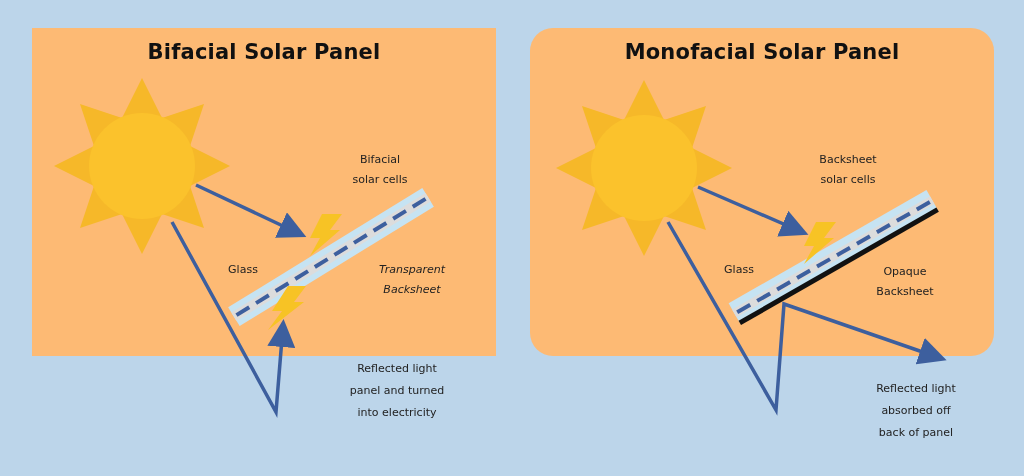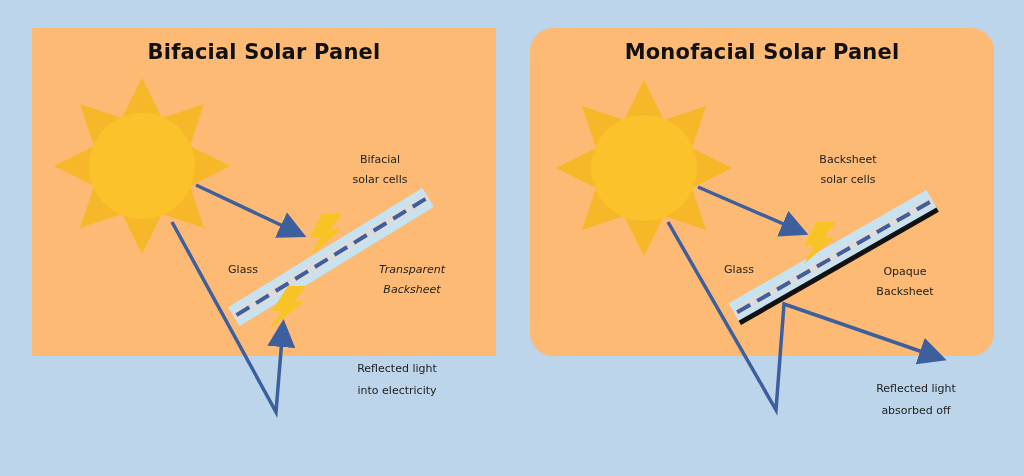--- a/index.html
+++ b/index.html
@@ -47,20 +47,21 @@
     <div>Bifacial</div>
     <div>solar cells</div>
   </div>
   <div class="lbl" style="left:186px; top:232px; width:50px;">Glass</div>
   <div class="lbl" style="left:320px; top:232px; width:120px;font-style:italic;">
     <div>Transparent</div>
     <div>Backsheet</div>
   </div>
   <div class="lbl" style="left:280px; top:330px; width:170px; line-height:22px;">
     <div>Reflected light</div>
+    <div>panel and turned</div>
     <div>into electricity</div>
   </div>
 </div>
 
 <div class="panel" id="panel-right">
   <div class="title">Monofacial Solar Panel</div>
   <svg class="art" width="464" height="424" viewBox="530 28 464 424">
     <defs>
       <marker id="ah2" markerWidth="8" markerHeight="8" refX="6" refY="4" orient="auto" markerUnits="strokeWidth">
         <path d="M0,0 L8,4 L0,8 Z" fill="#3d5f9e"></path>
@@ -86,14 +87,15 @@
     <div>solar cells</div>
   </div>
   <div class="lbl" style="left:184px; top:232px; width:50px;">Glass</div>
   <div class="lbl" style="left:335px; top:234px; width:80px;">
     <div>Opaque</div>
     <div>Backsheet</div>
   </div>
   <div class="lbl" style="left:316px; top:350px; width:140px; line-height:22px;">
     <div>Reflected light</div>
     <div>absorbed off</div>
+    <div>back of panel</div>
   </div>
 </div>
 
 </body></html>

